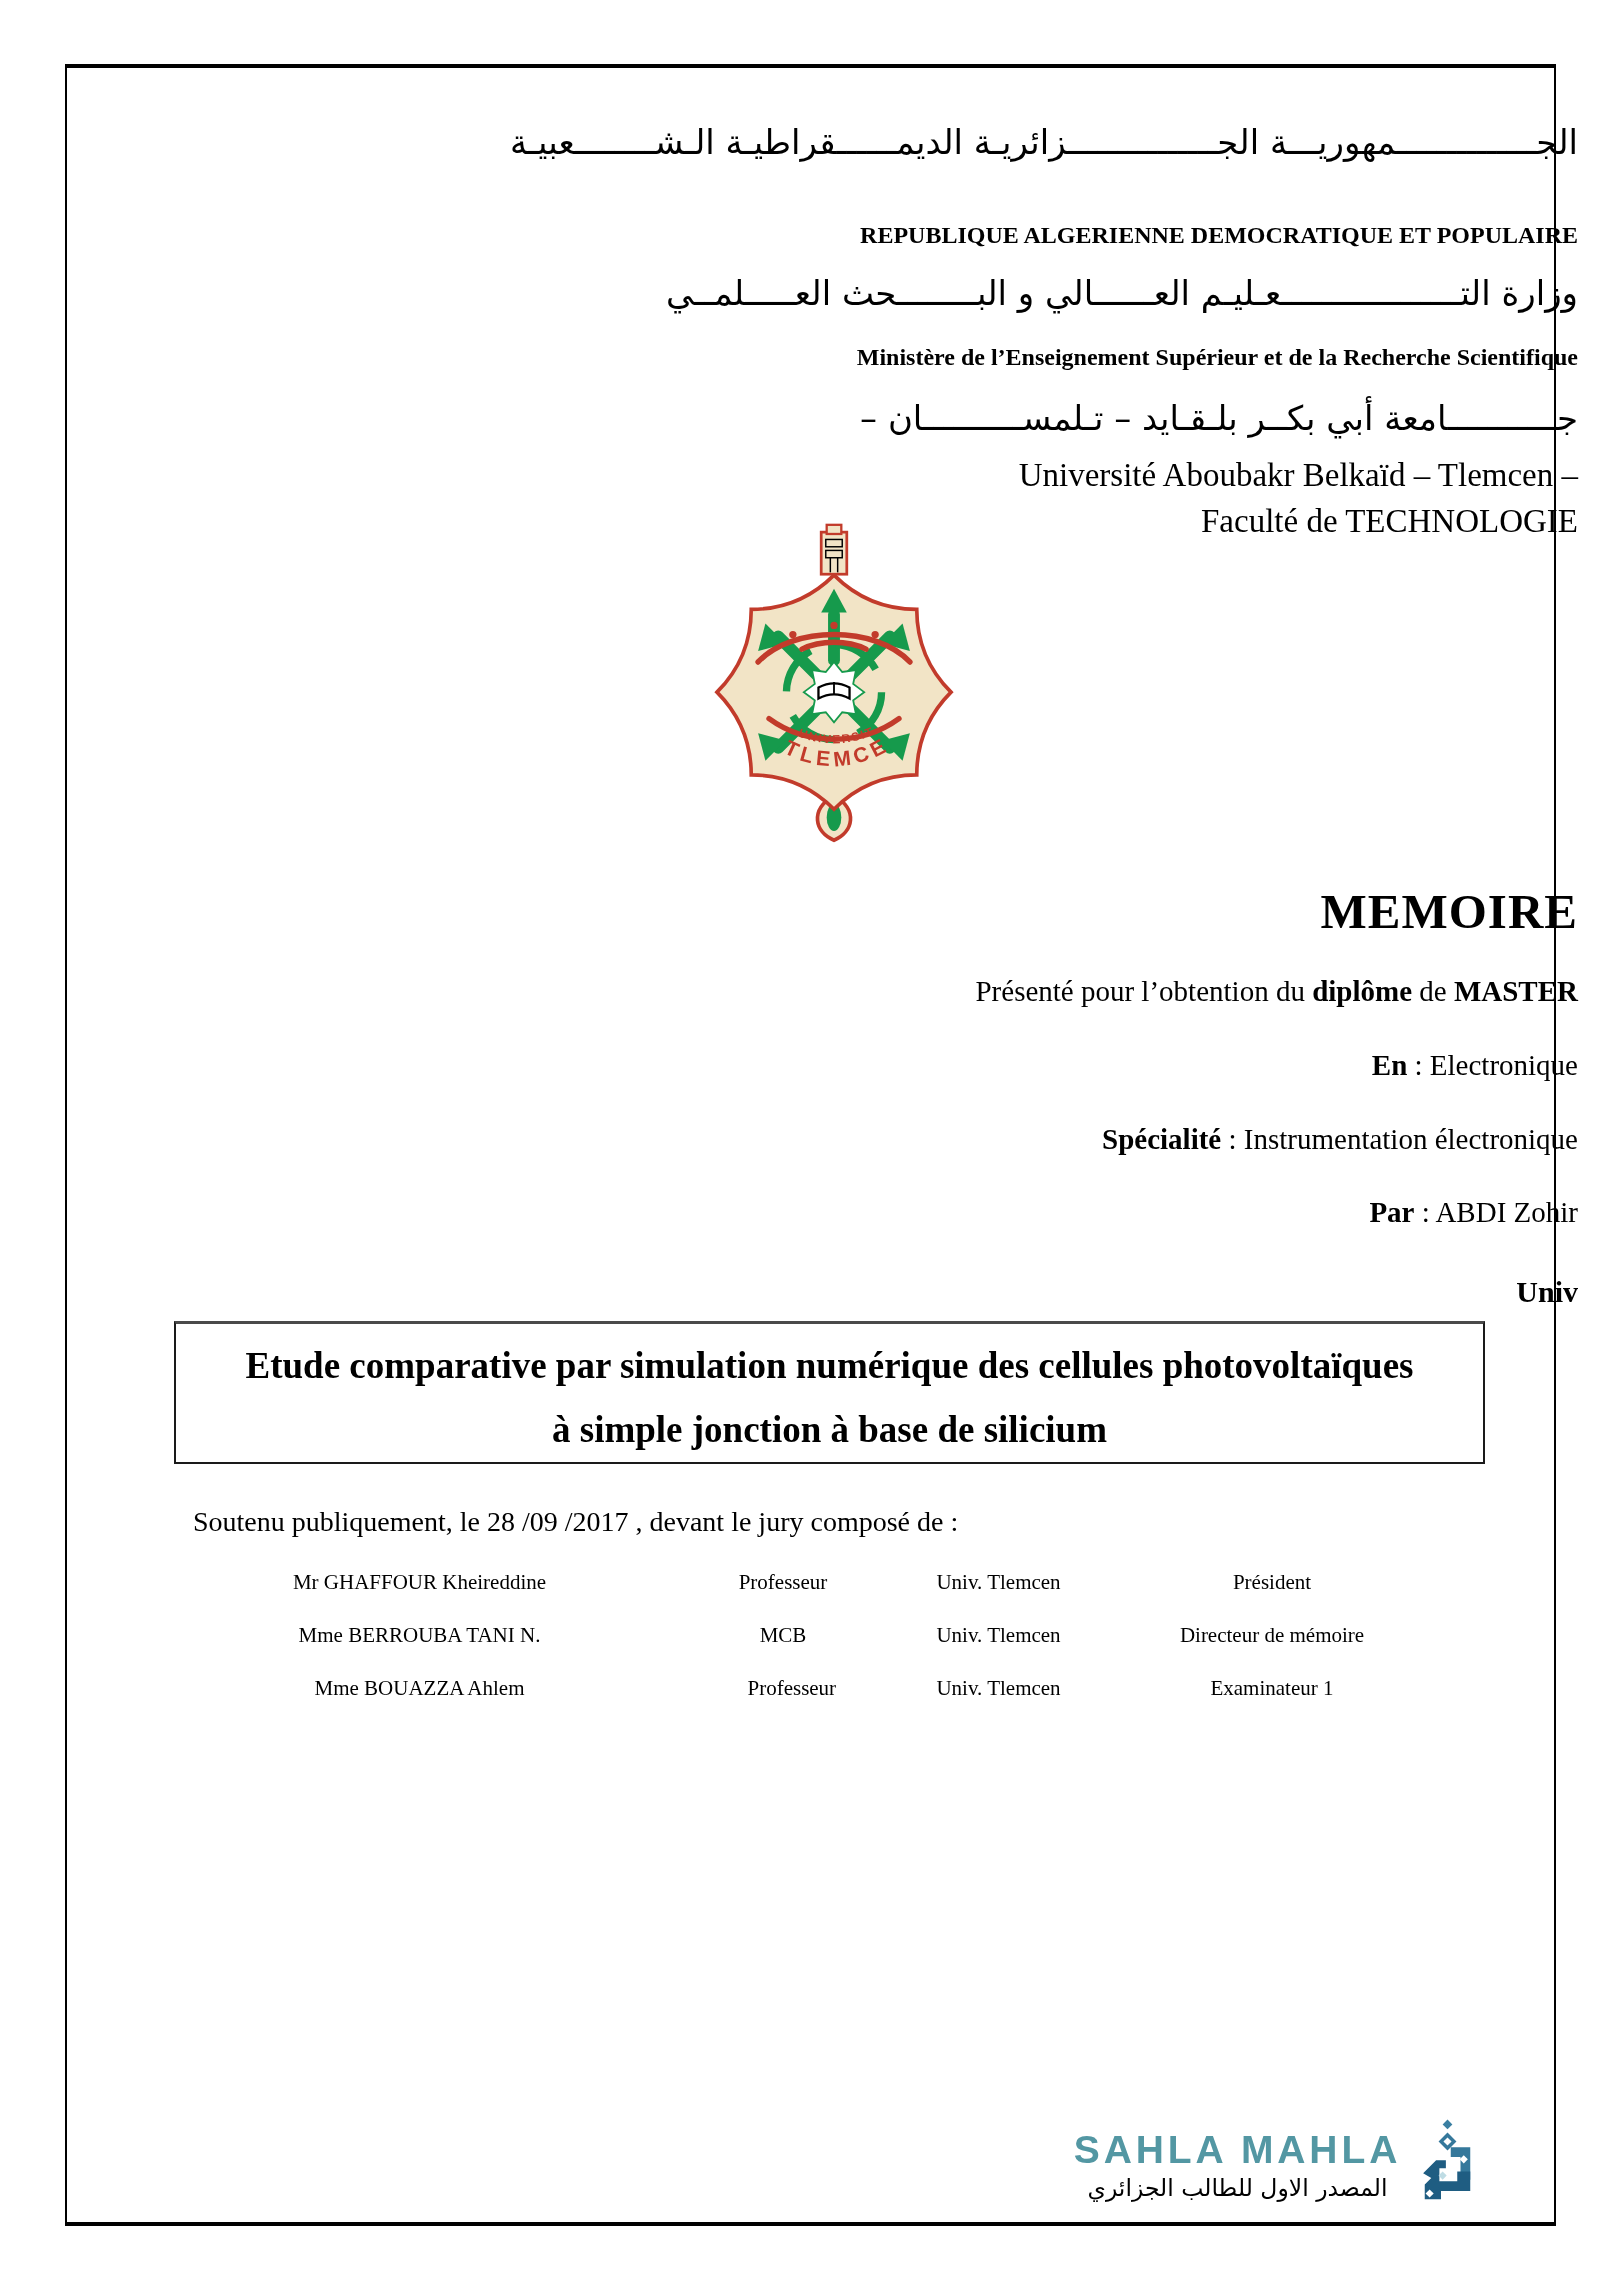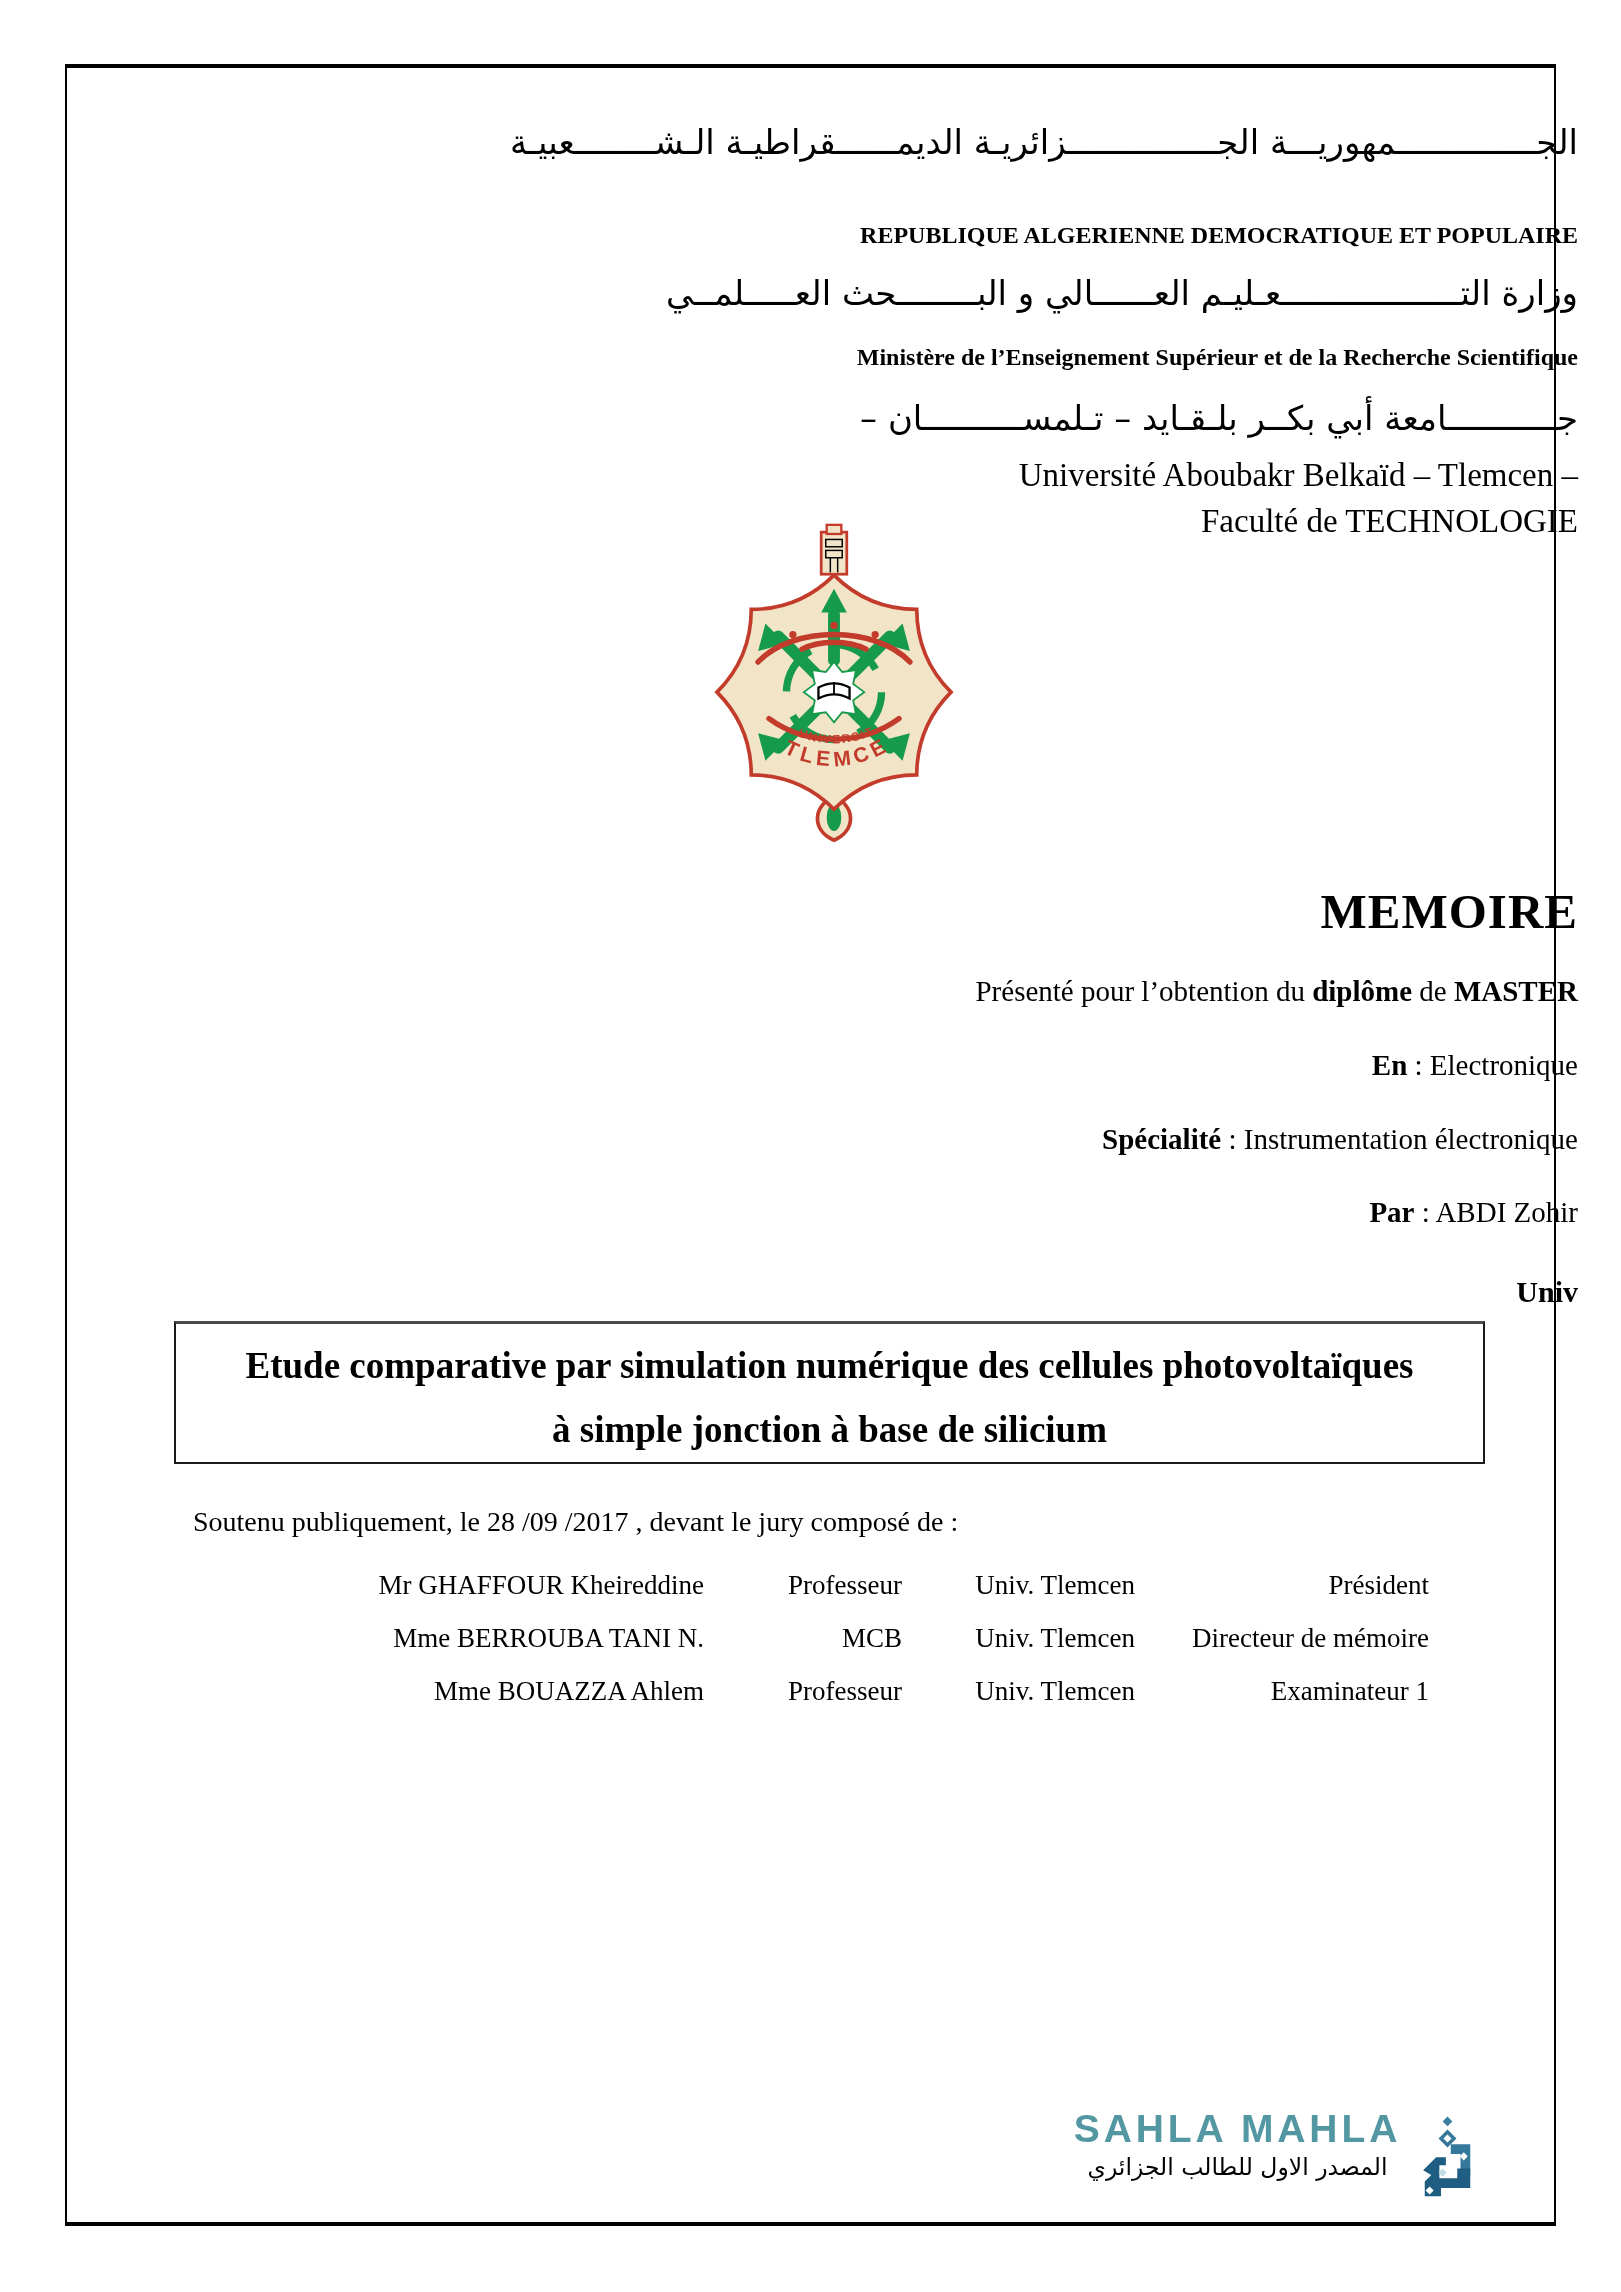--- a/index.html
+++ b/index.html
@@ -32,26 +32,26 @@
     display:flex; align-items:flex-start; justify-content:center;
   }
   .subject-title {
     font-size:37px; font-weight:bold; line-height:64px;
     text-align:center; padding:9.8px 59px 0 59px;
   }
   .defense-line { left:193px; font-size:28px; text-align:left; }
   .jury-table { left:155px; top:1570px; width:1274px; }
   .jury-row {
     display:grid; grid-template-columns:529px 198px 233px 1fr;
-    font-size:27px; height:53px; align-items:start; text-align:right;margin-left:20px;
+    font-size:21px; height:53px; align-items:start; text-align:center;
   }
   .indent-sm { padding-left:17.6px; }
   .footer-logo {
     left:1070px; top:2107px; width:412px; height:116px;
-    display:flex; gap:9.8px;
+    display:flex; align-items:center; gap:9.8px;
   }
   .brand-col { width:335px; text-align:center; }
   .brand-name {
     font-family:"Liberation Sans", sans-serif;
     font-weight:bold; font-size:39px; letter-spacing:3.9px;
     color:#5397A3; white-space:nowrap;
   }
   .brand-tagline {
     font-family:"DejaVu Sans", sans-serif;
     direction:rtl; font-size:23.5px; color:#000000; margin-top:2px;

